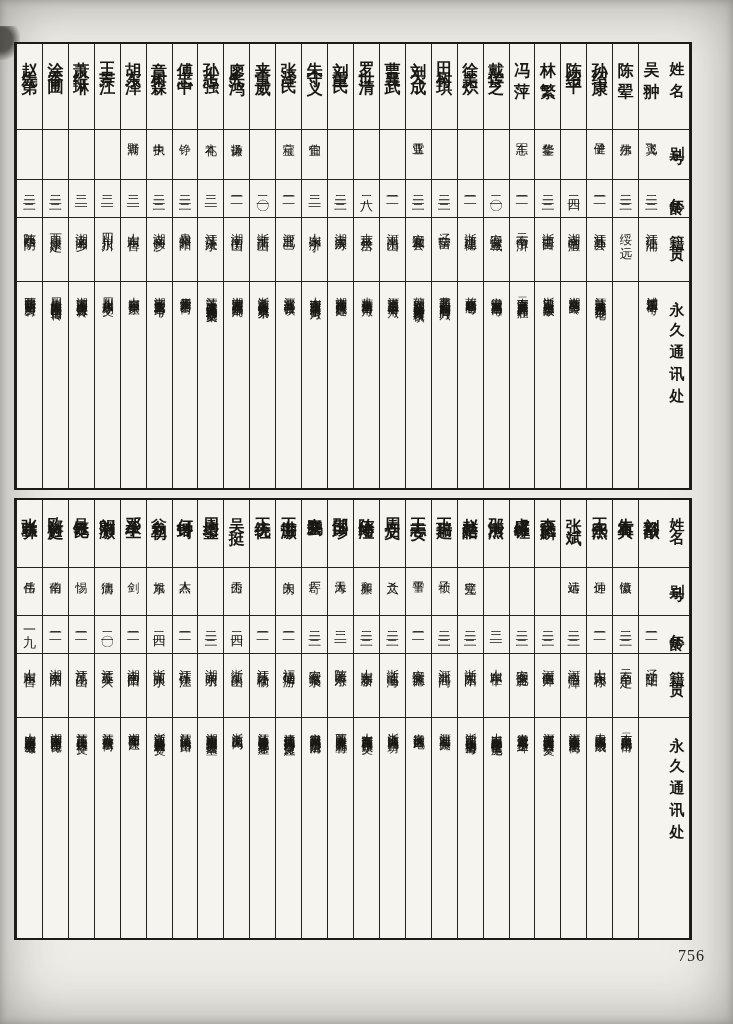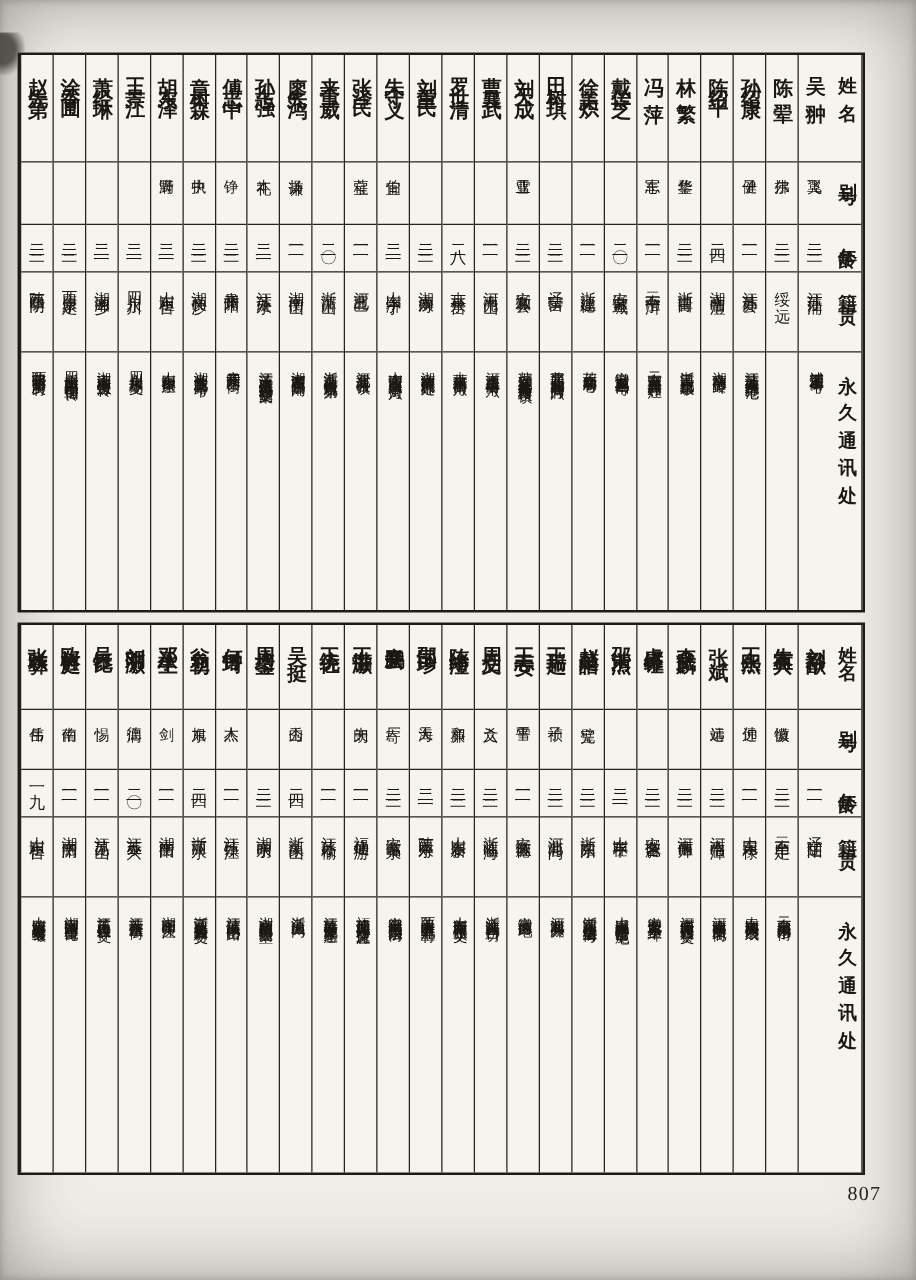--- a/index.html
+++ b/index.html
@@ -954,14 +954,14 @@
         </div>
         <div class="cell c-native" style="height: 64px;">
           <span class="vtext" style="letter-spacing: 2px;">山东桓台</span>
         </div>
         <div class="cell c-addr" style="flex: 1 1 0%;">
           <span class="vtext">山东胶济路张店增业银号</span>
         </div>
       </div>
     </div>
 
-  <div class="pageno">807</div>
+  <div class="pageno">756</div>
 </div>
 
 </body></html>

